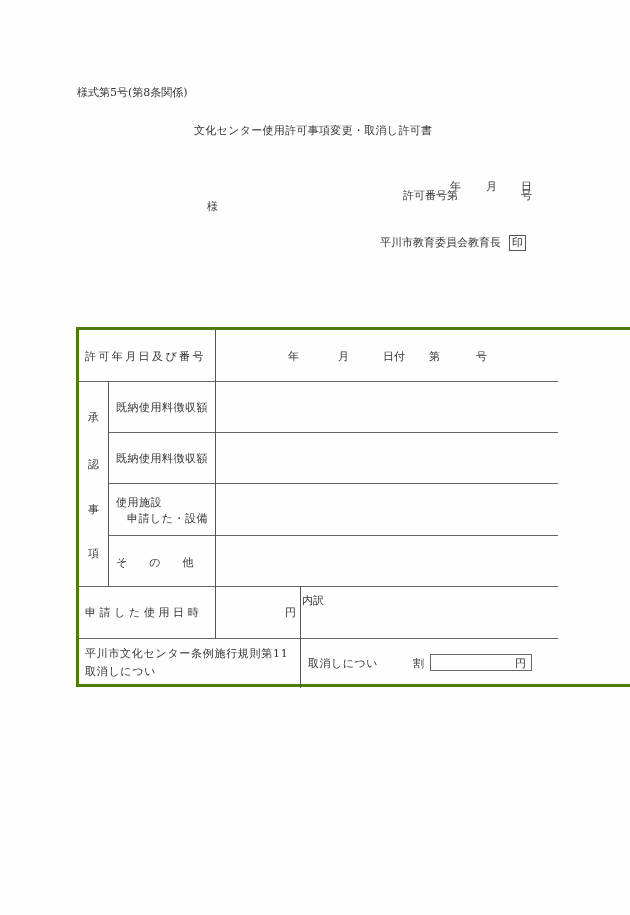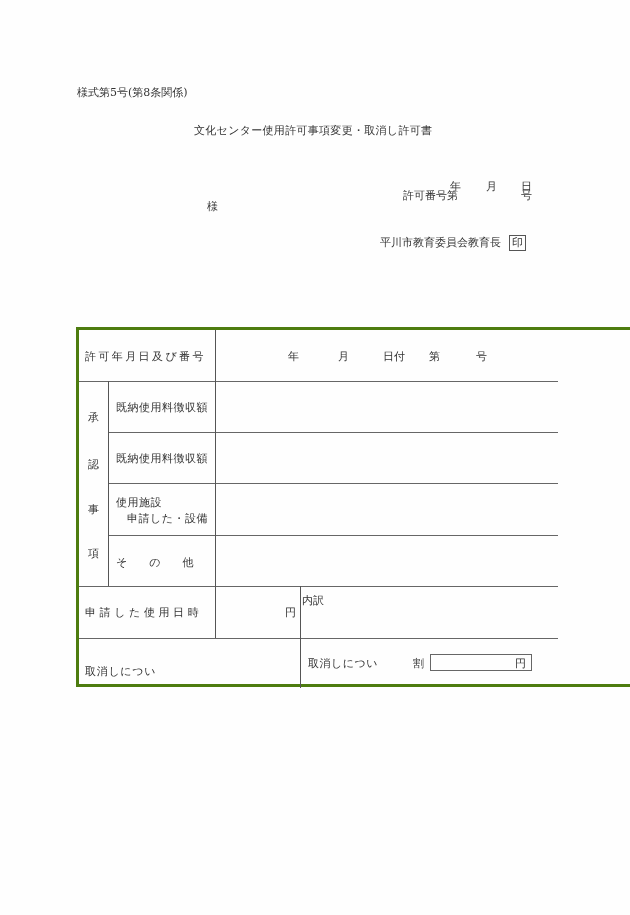--- a/index.html
+++ b/index.html
@@ -90,19 +90,20 @@
 
   <div class="cell" style="left:137px;top:52px;width:342px;height:50px"></div>
   <div class="cell" style="left:137px;top:103px;width:342px;height:50px"></div>
   <div class="cell" style="left:137px;top:154px;width:342px;height:51px"></div>
   <div class="cell" style="left:137px;top:206px;width:342px;height:50px"></div>
 
   <div class="cell" style="left:6px;top:275px;letter-spacing:3.6px">申請した使用日時</div>
   <div class="cell" style="left:206px;top:275px">円</div>
   <div class="cell" style="left:223px;top:263px">内訳</div>
 
+  <div class="cell" style="left:6px;top:316px;letter-spacing:0.7px">平川市文化センター条例施行規則第11</div>
   <div class="cell" style="left:6px;top:334px;letter-spacing:0.7px">取消しについ</div>
   <div class="cell" style="left:229px;top:326px;letter-spacing:0.5px">取消しについ</div>
   <div class="cell" style="left:334px;top:326px">割</div>
   <div class="ret-box">
     <span>円</span>
   </div>
 </div>
 
 </body></html>

